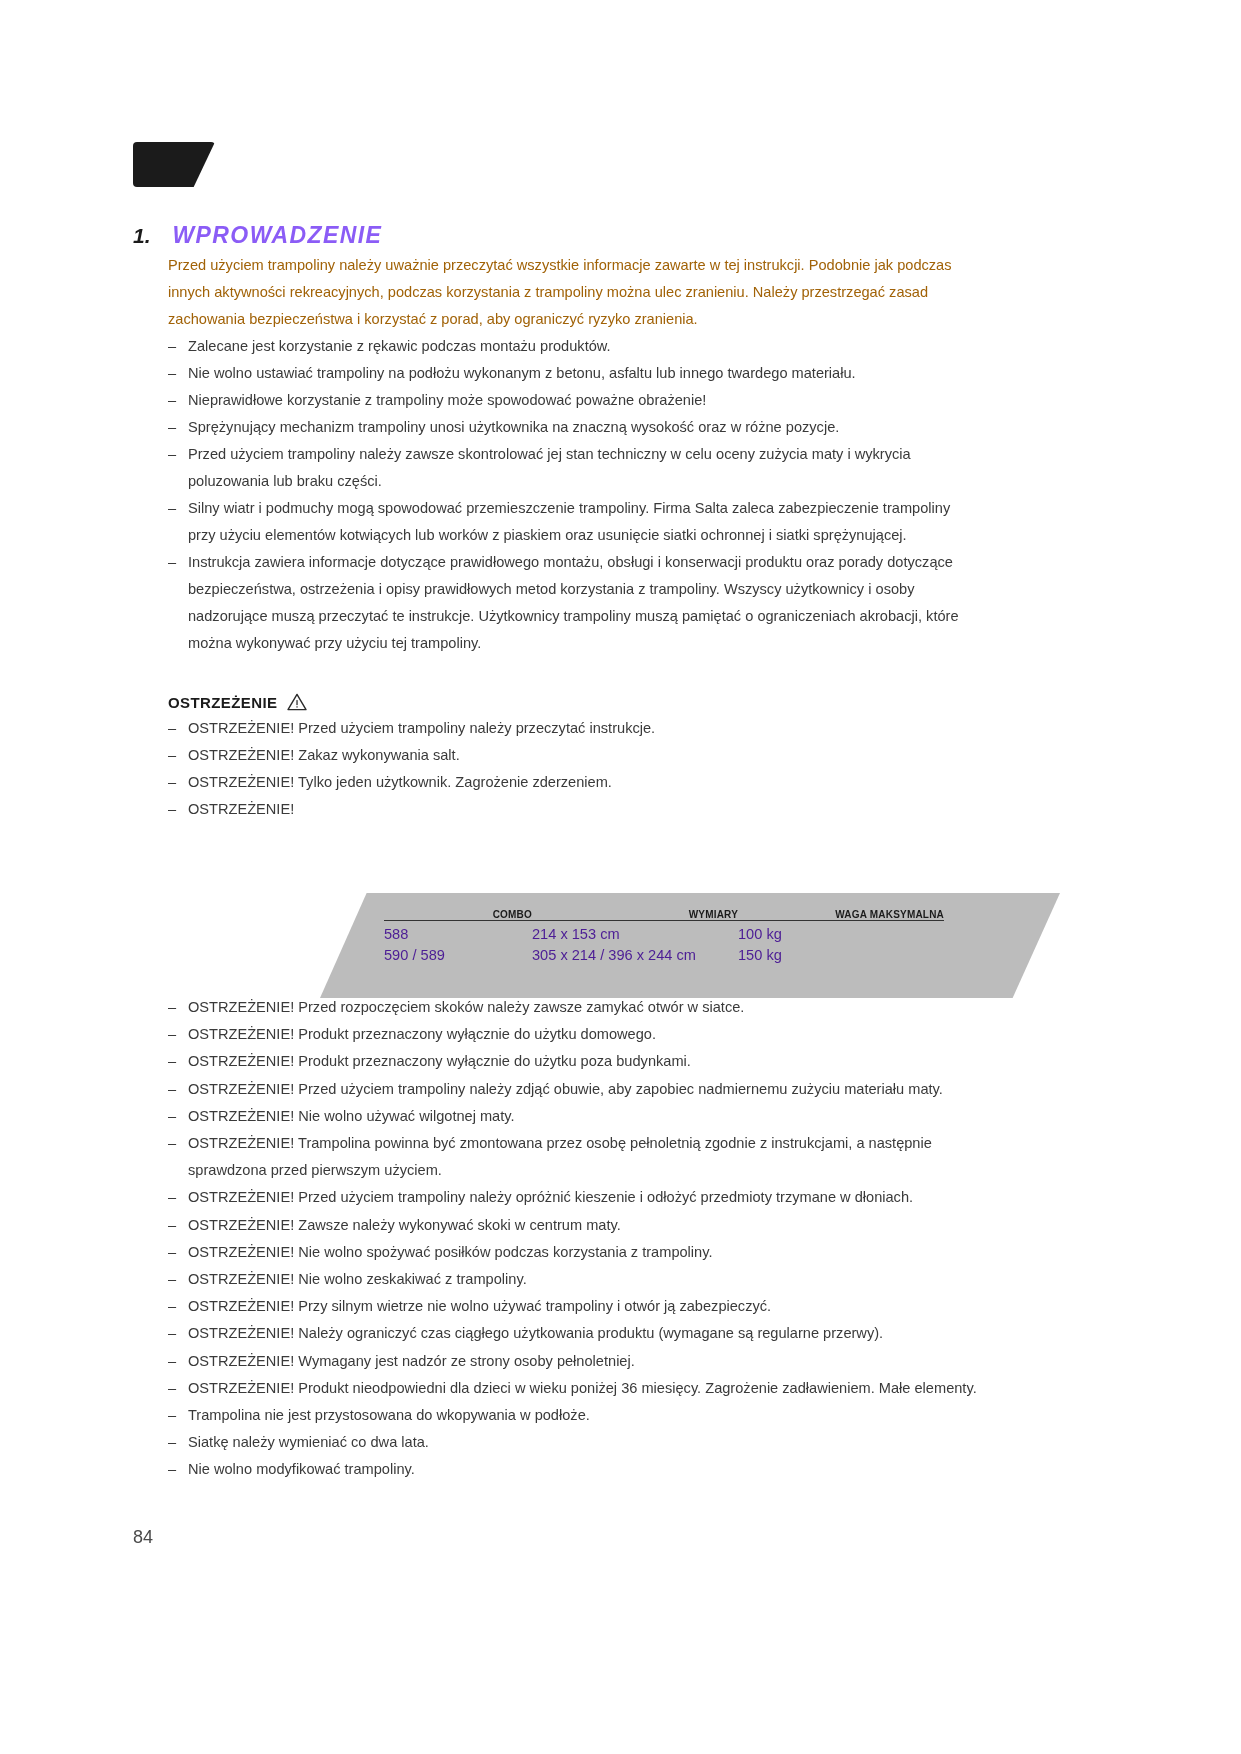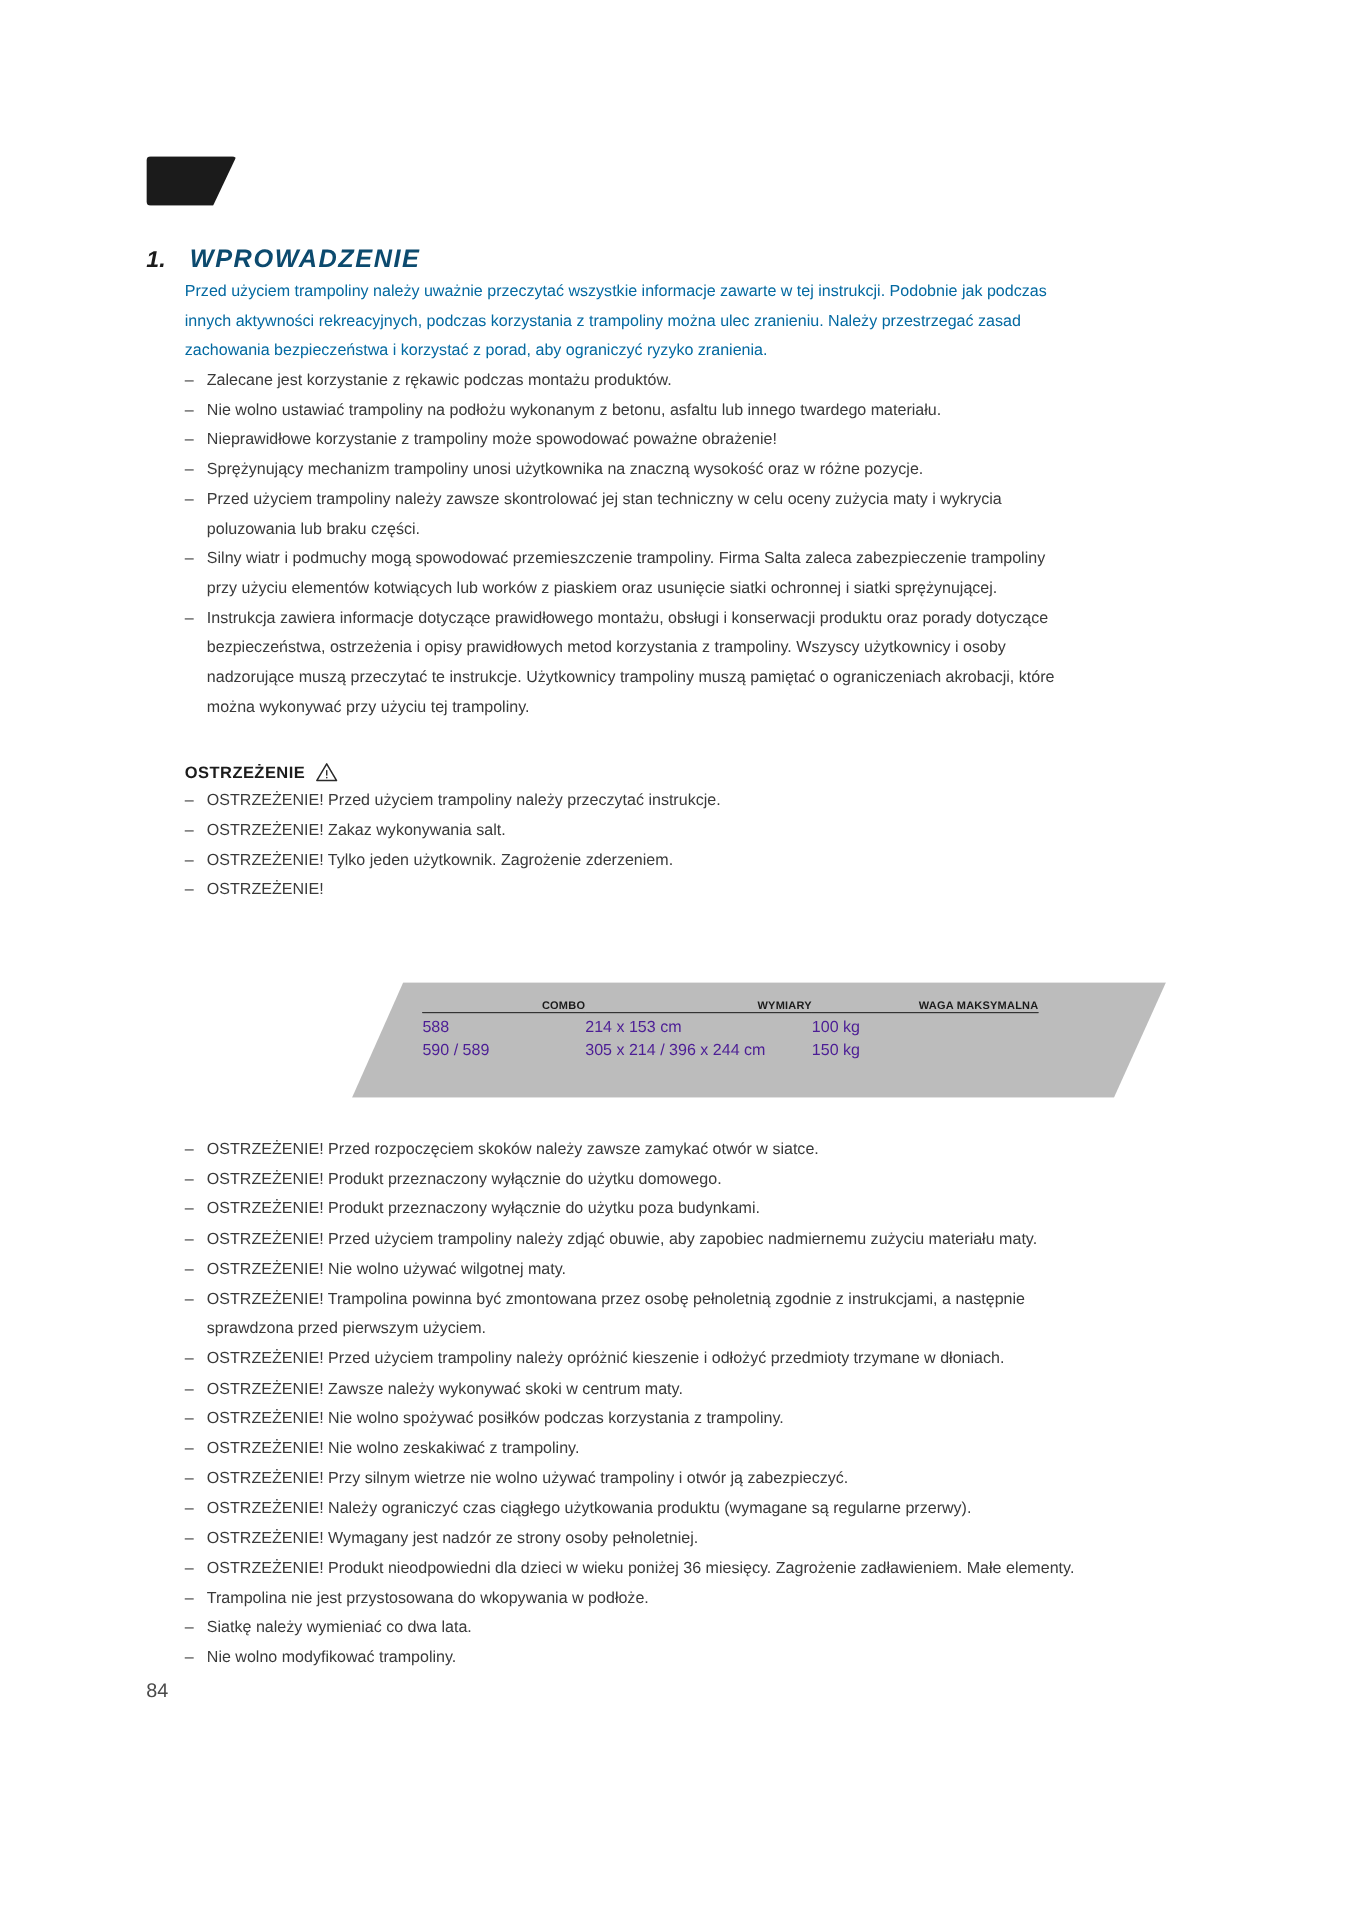--- a/index.html
+++ b/index.html
@@ -60,35 +60,35 @@
     font-size: 21px;
     font-weight: bold;
     font-style: italic;
     color: #1b1b1b;
   }
   .section-title {
     font-size: 23px;
     font-weight: bold;
     font-style: italic;
     letter-spacing: 1.4px;
-    color: #0c4a6e;
+    color: #8b5cf6;
   }
 
   
   .content {
     position: absolute;
     left: 168px;
     top: 252px;
     width: 800px;
   }
 
   .intro-para {
     font-size: 14.6px;
     line-height: 27px;
-    color: #0369a1;
+    color: #a16207;
     margin: 0;
     width: 795px;
   }
 
   ul.dash-list {
     list-style: none;
     margin: 0;
     padding: 0;
   }
   ul.dash-list > li {
@@ -170,21 +170,21 @@
     white-space: nowrap;
   }
   .col-combo { width: 148px; }
   .col-dims  { width: 206px; }
   .col-weight{ width: 206px; }
 
   
   .warn-list-wrap {
     position: absolute;
     left: 168px;
-    top: 1032px;
+    top: 994px;
     width: 810px;
   }
   .warn-list-wrap ul.dash-list > li {
     font-size: 14.6px;
     line-height: 27.2px;
   }
 
   
   .page-num {
     position: absolute;

